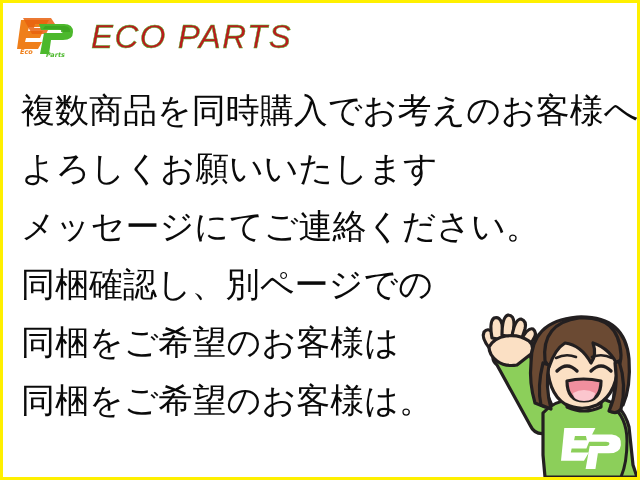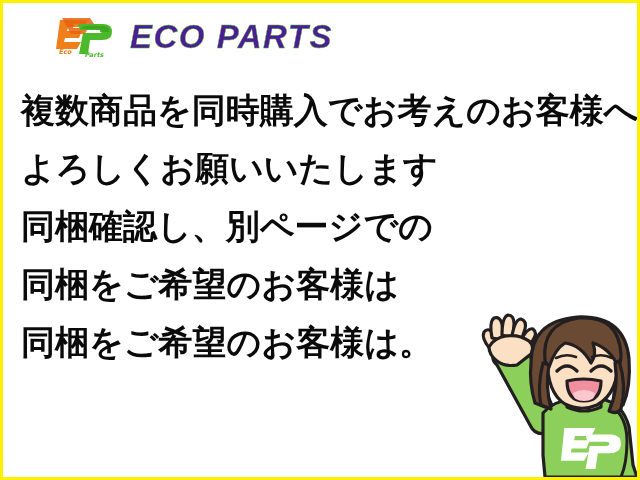--- a/index.html
+++ b/index.html
@@ -24,52 +24,51 @@
 
   
   #header {
     position: absolute;
     left: 12px;
     top: 9px;
     height: 48px;
     display: flex;
     align-items: center;
     gap: 14px;
-    margin-left: 39px;
   }
 
   #logo-mark {
     width: 62px;
     height: 44px;
     flex: 0 0 auto;
     display: block;
   }
 
   #wordmark {
     font-size: 33px;
-    font-weight: bold;
+    font-weight: normal;
     font-style: italic;
     letter-spacing: 1.5px;
-    color: #4c1d95;
+    color: #b91c1c;
     line-height: 1;
     white-space: nowrap;
     -webkit-text-stroke: 0.4px #4cb82c;
   }
 
   
   #message {
     position: absolute;
     left: 18px;
     top: 78px;
     width: 604px;
   }
 
   .msg-line {
     font-size: 34px;
-    font-weight: bold;
+    font-weight: normal;
     color: #0a0a0a;
     line-height: 58px;
     height: 58px;
     white-space: nowrap;
     letter-spacing: 0px;
     font-family: "DejaVu Sans", "Liberation Sans", sans-serif;
   }
 
   
   #mascot {
@@ -101,20 +100,21 @@
         <text x="31" y="43" font-family="DejaVu Sans, sans-serif" font-size="6.5" font-weight="bold" font-style="italic" fill="#4cb82c">Parts</text>
       </svg>
     </span>
 
     <span id="wordmark">ECO PARTS</span>
   </div>
 
   <div id="message">
     <div class="msg-line">複数商品を同時購入でお考えのお客様へ</div>
     <div class="msg-line">よろしくお願いいたします</div>
+    <div class="msg-line">メッセージにてご連絡ください。</div>
     <div class="msg-line">同梱確認し、別ページでの</div>
     <div class="msg-line">同梱をご希望のお客様は</div>
     <div class="msg-line">同梱をご希望のお客様は。</div>
   </div>
 
   <div id="mascot">
     <svg viewBox="0 0 180 175" xmlns="http://www.w3.org/2000/svg" aria-hidden="true">
       <g stroke="#231f20" stroke-width="3.2" stroke-linejoin="round" stroke-linecap="round">
 
         <path d="M33 49 L55 35 Q62 34 65 41 L96 112 Q98 124 86 128 Q74 131 69 120 L36 60 Q30 55 33 49 Z" fill="#8ccf5a"></path>

